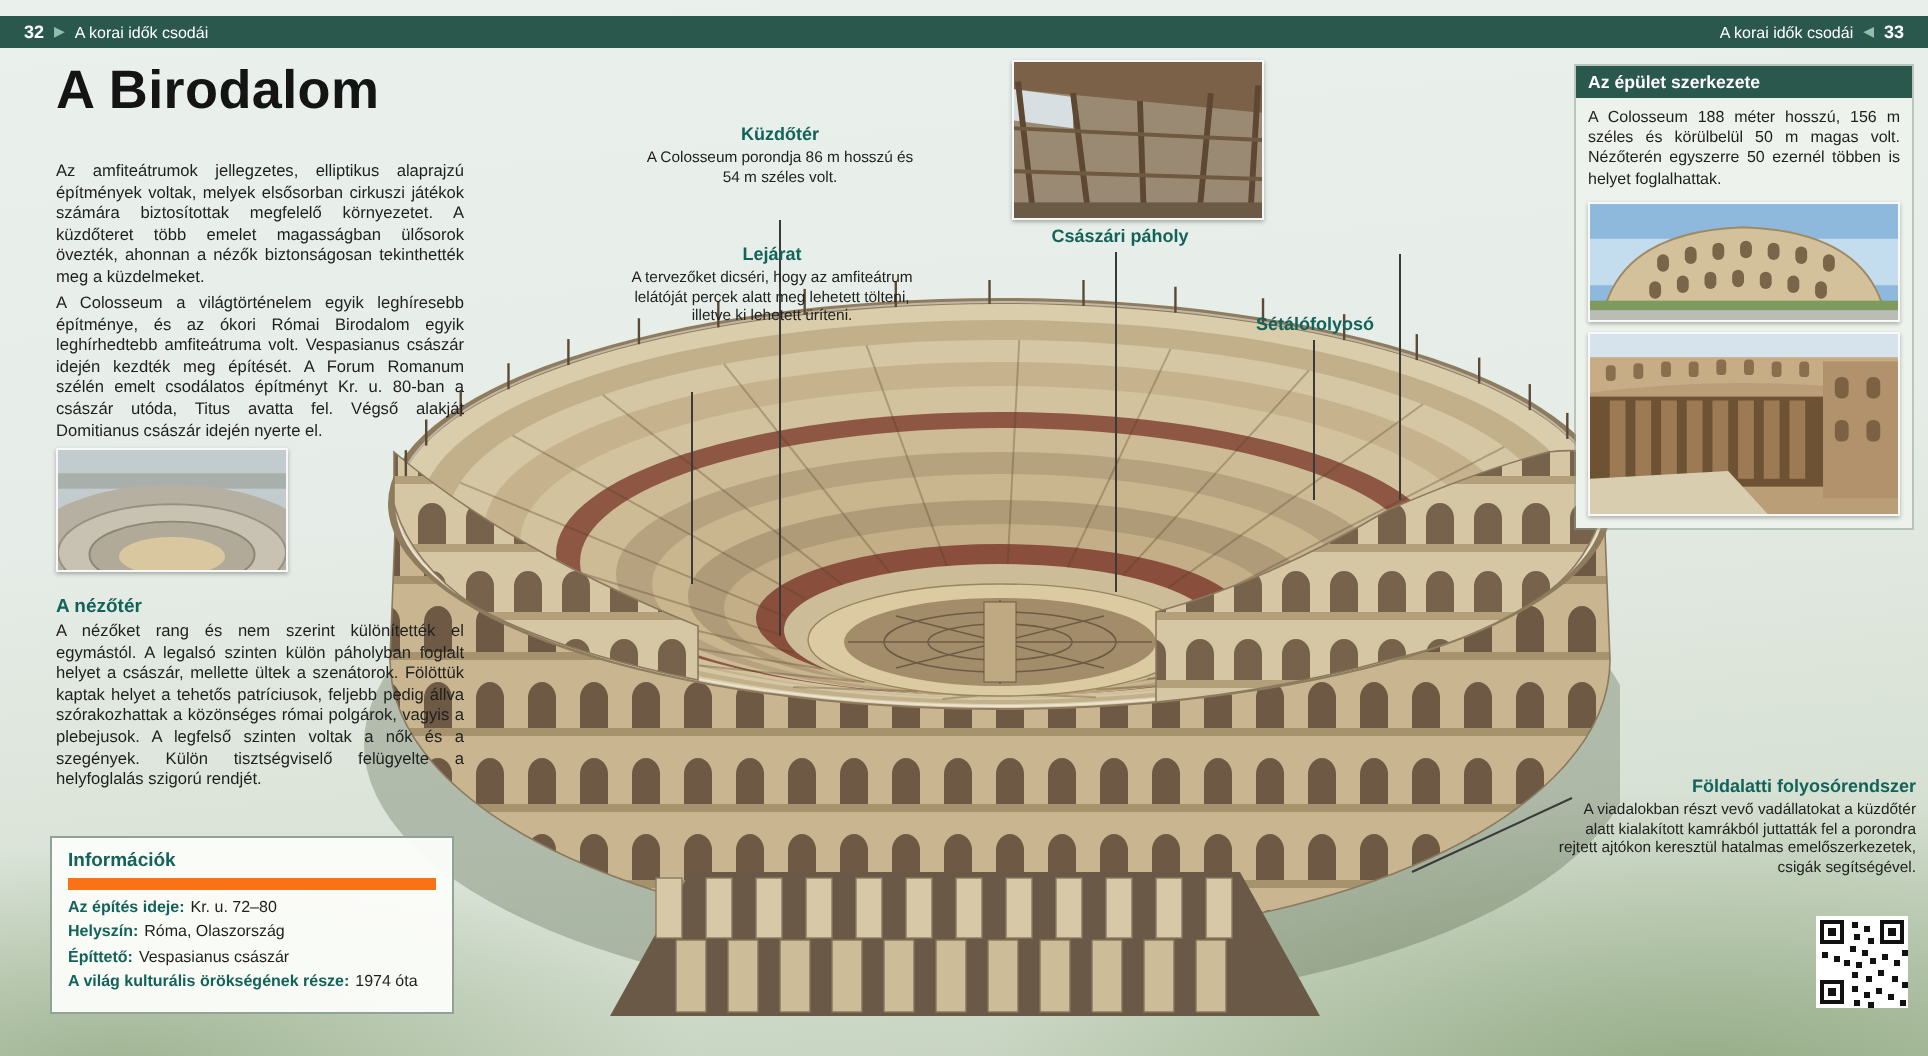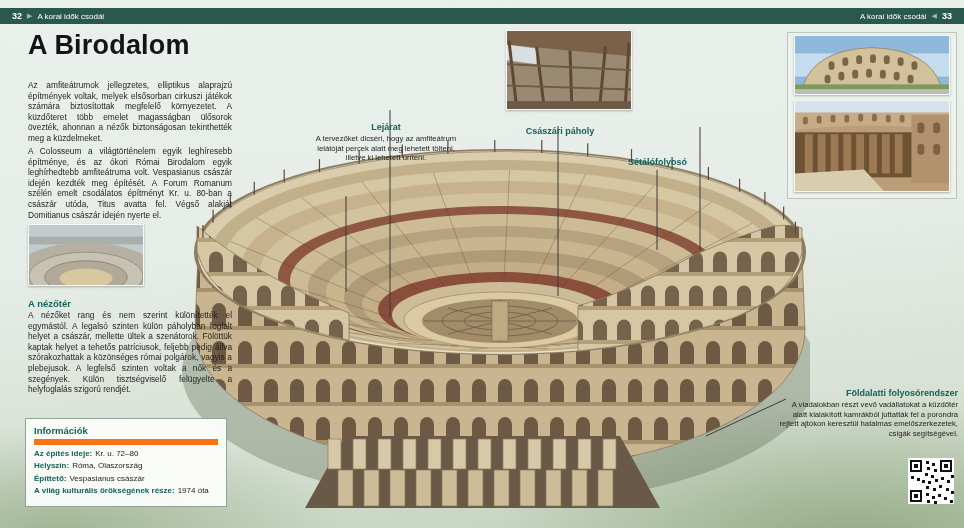--- a/index.html
+++ b/index.html
@@ -222,20 +222,24 @@
   <div class="abs para" style="left:28px; top:310px; width:204px;">A nézőket rang és nem szerint különítették el egymástól. A legalsó szinten külön páholyban foglalt helyet a császár, mellette ültek a szenátorok. Fölöttük kaptak helyet a tehetős patríciusok, feljebb pedig állva szórakozhattak a közönséges római polgárok, vagyis a plebejusok. A legfelső szinten voltak a nők és a szegények. Külön tisztségviselő felügyelte a helyfoglalás szigorú rendjét.</div>
 
   <div class="infobox">
     <div class="h-accent">Információk</div>
     <div class="inforow"><b>Az építés ideje:</b><span>Kr. u. 72–80</span></div>
     <div class="inforow"><b>Helyszín:</b><span>Róma, Olaszország</span></div>
     <div class="inforow"><b>Építtető:</b><span>Vespasianus császár</span></div>
     <div class="inforow"><b>A világ kulturális örökségének része:</b><span>1974 óta</span></div>
   </div>
 
+  <div class="callout center" style="left:320px; top:62px; width:140px;">
+    <div class="h-accent">Küzdőtér</div>
+    <div class="callout-text">A Colosseum porondja 86 m hosszú és 54 m széles volt.</div>
+  </div>
   <div class="callout center" style="left:268px; top:122px; width:156px;margin-left:40px;">
     <div class="h-accent">Lejárat</div>
     <div class="callout-text">A tervezőket dicséri, hogy az amfiteátrum lelátóját percek alatt meg lehetett tölteni, illetve ki lehetett üríteni.</div>
   </div>
   <div class="abs photo" style="left:506px; top:30px; width:126px; height:80px; z-index:5;">
     <svg viewBox="0 0 126 80" preserveAspectRatio="none">
       <rect width="126" height="80" fill="#9b8a73"></rect>
       <polygon points="0,0 126,0 126,26 0,14" fill="#7b6148"></polygon>
       <polygon points="0,14 30,18 30,34 0,30" fill="#d8dfe2"></polygon>
       <g stroke="#5e4833" stroke-width="3">
@@ -245,32 +249,34 @@
           <line x1="94" y1="80" x2="100" y2="16"></line>
         <line x1="120" y1="80" x2="124" y2="12"></line>
       </g>
       <g stroke="#6f5940" stroke-width="2">
         <line x1="0" y1="34" x2="126" y2="40"></line>
           <line x1="0" y1="56" x2="126" y2="60"></line>
       </g>
       <rect y="72" width="126" height="8" fill="#6a5a46"></rect>
     </svg>
   </div>
-  <div class="callout center" style="left:505px; top:126px; width:110px;">
+  <div class="callout center" style="left:505px; top:113px; width:110px;">
     <div class="h-accent">Császári páholy</div>
   </div>
   <div class="callout center" style="left:610px; top:157px; width:95px;">
     <div class="h-accent">Sétálófolyosó</div>
   </div>
   <div class="callout right" style="left:778px; top:388px; width:180px;">
     <div class="h-accent">Földalatti folyosórendszer</div>
     <div class="callout-text">A viadalokban részt vevő vadállatokat a küzdőtér alatt kialakított kamrákból juttatták fel a porondra rejtett ajtókon keresztül hatalmas emelőszerkezetek, csigák segítségével.</div>
   </div>
 
   <div class="sidebar">
+    <div class="sidebar-h">Az épület szerkezete</div>
+    <div class="para">A Colosseum 188 méter hosszú, 156 m széles és körülbelül 50 m magas volt. Nézőterén egyszerre 50 ezernél többen is helyet foglalhattak.</div>
     <div class="photo sphoto" style="height:60px;">
       <svg viewBox="0 0 156 60" preserveAspectRatio="none">
         <rect width="156" height="60" fill="#8fb9dc"></rect>
         <rect y="18" width="156" height="24" fill="#c3dcee"></rect>
         <path d="M8 52 Q20 14 78 12 Q136 14 148 52 Z" fill="#d3c19b" stroke="#a08a64"></path>
         <g fill="#7b6548">
           <rect x="34" y="26" width="6" height="9" rx="3"></rect>
             <rect x="48" y="22" width="6" height="9" rx="3"></rect>
           <rect x="62" y="20" width="6" height="9" rx="3"></rect>
             <rect x="76" y="19" width="6" height="9" rx="3"></rect>

